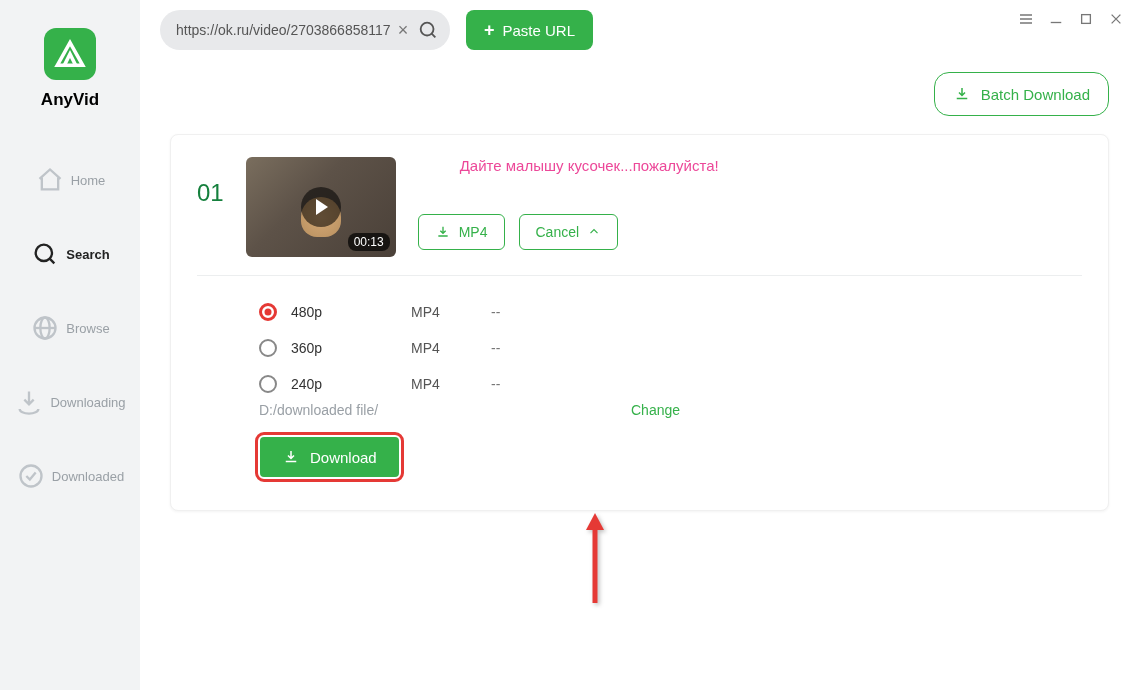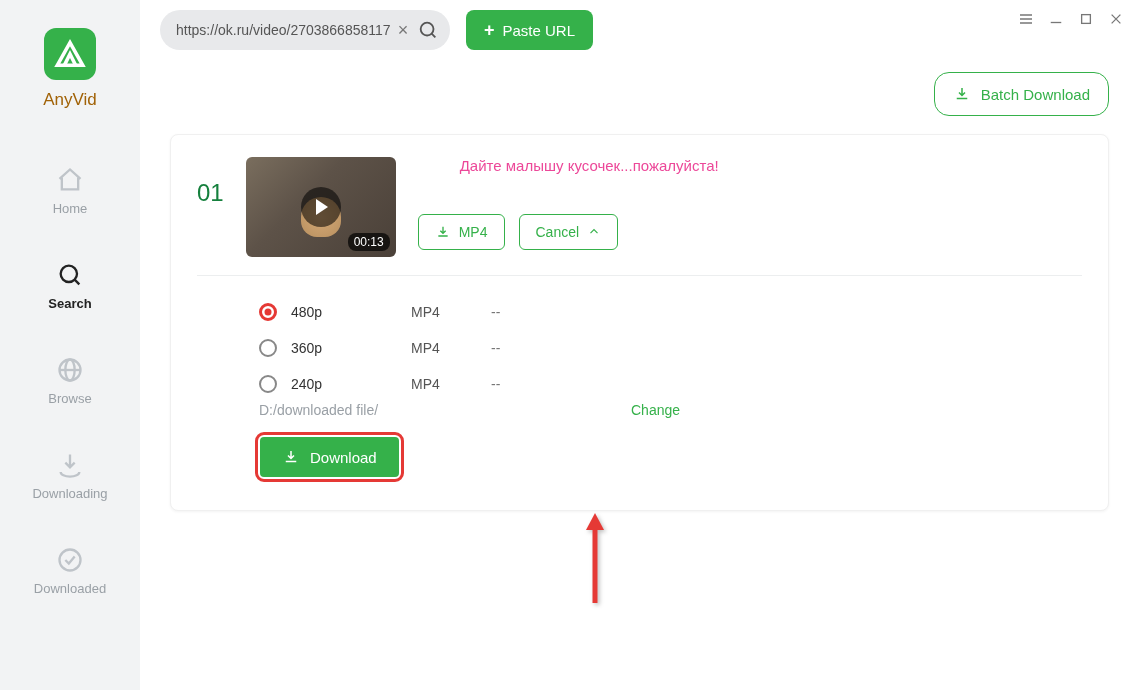--- a/index.html
+++ b/index.html
@@ -1,24 +1,24 @@
 <!DOCTYPE html>
 <html><head>
 <meta charset="utf-8">
 <style>
 * { box-sizing: border-box; margin: 0; padding: 0; }
 body { font-family: -apple-system, BlinkMacSystemFont, "Segoe UI", Arial, sans-serif; background: #f2f3f4; width: 1139px; height: 690px; overflow: hidden; position: relative; }
 
 .sidebar { position: absolute; left: 0; top: 0; width: 140px; height: 100%; background: #f2f3f4; display: flex; flex-direction: column; align-items: center; padding-top: 28px; }
 .logo { width: 52px; height: 52px; background: #35b14a; border-radius: 12px; display: flex; align-items: center; justify-content: center; }
 .logo svg { width: 34px; height: 34px; }
-.app-name { margin-top: 10px; font-size: 17px; font-weight: 400; color: #a16207; }
+.app-name { margin-top: 10px; font-size: 17px; font-weight: 700; color: #000000; }
 
 .nav { margin-top: 55px; display: flex; flex-direction: column; align-items: center; gap: 44px; width: 100%; }
-.nav-item { display: flex; flex-direction: column; align-items: center; gap: 6px; cursor: pointer; justify-content: space-between; }
+.nav-item { display: flex; flex-direction: row; align-items: center; gap: 6px; cursor: pointer; justify-content: space-between; }
 .nav-item .icon { width: 30px; height: 30px; display: flex; align-items: center; justify-content: center; }
 .nav-item .label { font-size: 13px; color: #9aa0a6; }
 .nav-item.active .label { color: #222; font-weight: 600; }
 .nav-item svg { stroke: #bfc4c9; fill: none; stroke-width: 2; }
 .nav-item.active svg { stroke: #222; }
 
 .main { position: absolute; left: 140px; top: 0; right: 0; bottom: 0; background: #fff; }
 
 .topbar { height: 60px; display: flex; align-items: center; padding: 0 20px; gap: 16px; }
 .url-pill { display: flex; align-items: center; background: #e8e9eb; border-radius: 22px; height: 40px; padding: 0 8px 0 16px; width: 290px; }

